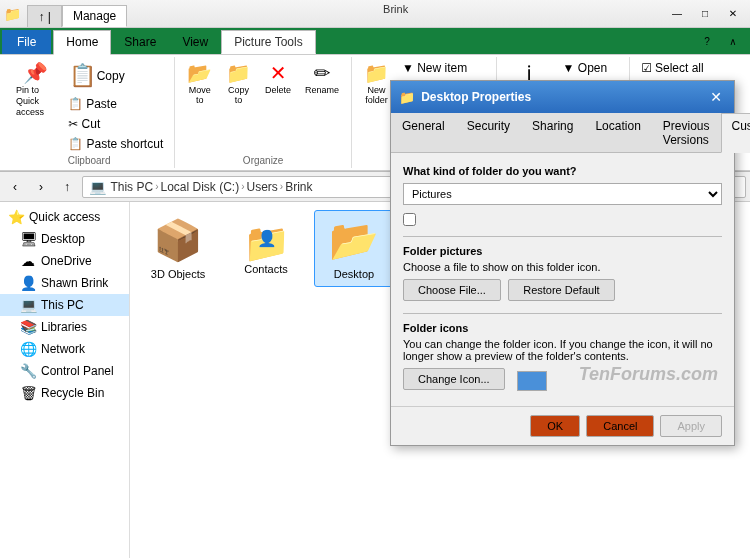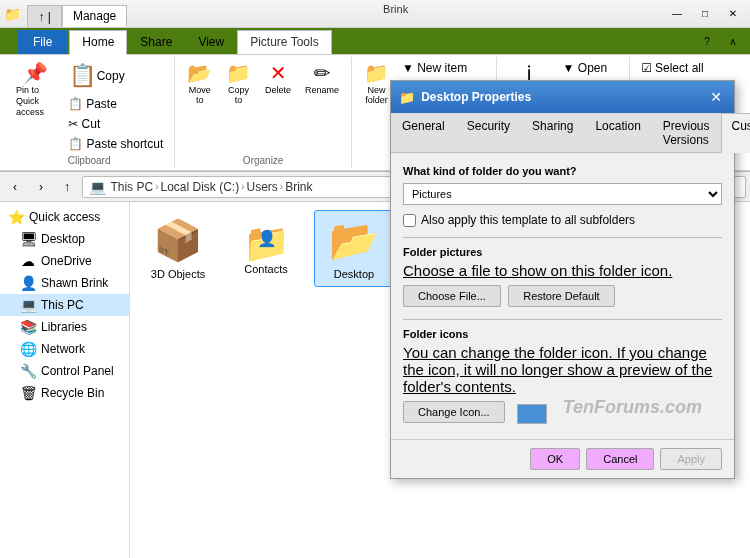--- a/index.html
+++ b/index.html
@@ -41,23 +41,23 @@
       display: flex; align-items: center; justify-content: center;
     }
 
     
     .ribbon {
       background: #f2f2f2;
       border-bottom: 1px solid #bbb;
     }
     .ribbon-tabs {
       display: flex;
-      background: #4d7c0f;
+      background: #15803d;
       border-bottom: 1px solid #ccc;
-      padding-left: 18px;
+      padding-left: 2px;
     }
     .ribbon-tab {
       padding: 4px 12px;
       font-size: 11px;
       cursor: pointer;
       border: 1px solid transparent;
       border-bottom: none;
       margin-top: 2px;
     }
     .ribbon-tab.active {
@@ -323,23 +323,22 @@
       border: none;
       border-top: 1px solid #bbb;
       margin: 8px 0;
     }
     .dialog-subsection-label {
       font-size: 11px;
       font-weight: bold;
       margin-bottom: 4px;
     }
     .dialog-desc {
-      font-size: 15px;
+      font-size: 11px;
       margin-bottom: 6px;
-      text-decoration: underline;
     }
     .dialog-btn {
       padding: 4px 14px;
       font-size: 11px;
       border: 1px solid #aaa;
       background: #e0e0e0;
       cursor: pointer;
       border-radius: 2px;
       display: inline-block;
       margin-right: 4px;
@@ -362,34 +361,34 @@
       align-items: center;
       padding: 8px 12px;
       gap: 6px;
       background: #f0f0f0;
       border-top: 1px solid #ccc;
     }
     .dialog-footer-btn {
       padding: 4px 16px;
       font-size: 11px;
       border: 1px solid #aaa;
-      background: #f0abfc;
+      background: #c2410c;
       cursor: pointer;
       border-radius: 2px;
       min-width: 50px;
     }
     .dialog-footer-btn.disabled {
       color: #aaa;
       background: #e8e8e8;
       cursor: default;
     }
     .tenforum-watermark {
       position: absolute;
       bottom: 60px;
-      right: 32px;
+      right: 16px;
       color: rgba(150,150,150,0.6);
       font-size: 18px;
       font-weight: bold;
       pointer-events: none;
       font-style: italic;
     }
   </style>
 </head>
 <body>
 
@@ -689,21 +688,20 @@
       </div>
     </div>
 
     <div class="dialog-content">
       <div class="dialog-section-label">What kind of folder do you want?</div>
       <select class="dialog-select">
         <option>Pictures</option>
       </select>
       <div class="dialog-checkbox-row">
         <input type="checkbox" id="apply-tmpl" style="">
-        <label for="apply-tmpl">Also apply this template to all subfolders</label>
       </div>
       <hr class="dialog-divider">
       <div class="dialog-subsection-label">Folder pictures</div>
       <div class="dialog-desc">Choose a file to show on this folder icon.</div>
       <button class="dialog-btn">Choose File...</button>
       <button class="dialog-btn">Restore Default</button>
       <hr class="dialog-divider">
       <div class="dialog-subsection-label">Folder icons</div>
       <div class="dialog-desc">You can change the folder icon. If you change the icon, it will no longer show a preview of the folder's contents.</div>
       <div class="dialog-folder-icons-row">

